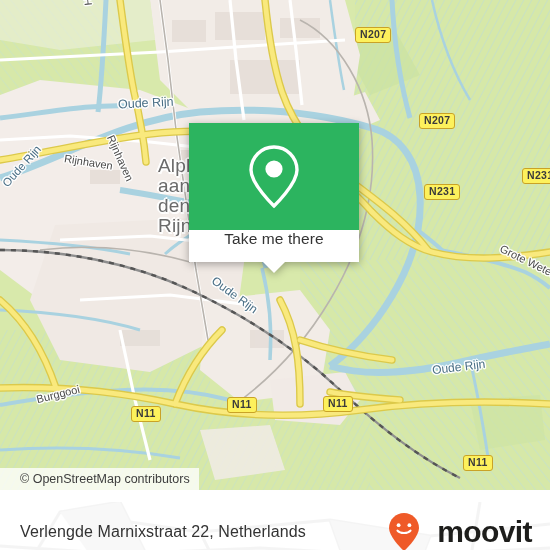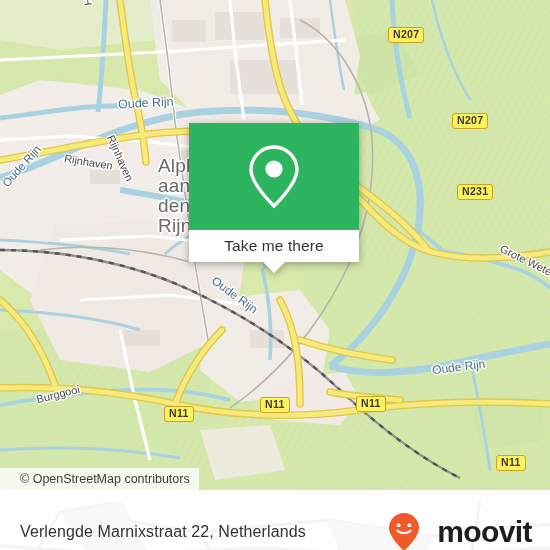--- a/index.html
+++ b/index.html
@@ -52,21 +52,20 @@
     background: #fdf15c;
     border: 1.4px solid #c9a227;
     border-radius: 3px;
     color: #3b3b3b;
     font-size: 10.5px;
     font-weight: bold;
     letter-spacing: .3px;
     padding: 1px 4px 2px 4px;
     line-height: 11px;
     pointer-events: none;
-    margin-left: 33px;
   }
 
   
   #osm-attrib {
     position: absolute;
     left: 0; top: 468px;
     height: 22px;
     padding: 0 9px 0 20px;
     display: flex; align-items: center;
     background: rgba(255,255,255,.78);
@@ -84,21 +83,21 @@
   #popup-green {
     position: absolute; left: 0; top: 0;
     width: 170px; height: 107px;
     background: #2cb45f;
     display: flex; align-items: center; justify-content: center;
   }
   #popup-footer {
     position: absolute; left: 0; top: 107px;
     width: 170px; height: 32px;
     background: #ffffff;
-    display: flex; align-items: center; justify-content: center;
+    display: flex; align-items: flex-start; justify-content: center;
   }
   #popup-label {
     color: #333333;
     font-size: 15.5px;
     letter-spacing: .1px;
   }
   #popup-tail {
     position: absolute;
     left: 73px; top: 138px;
     width: 0; height: 0;

